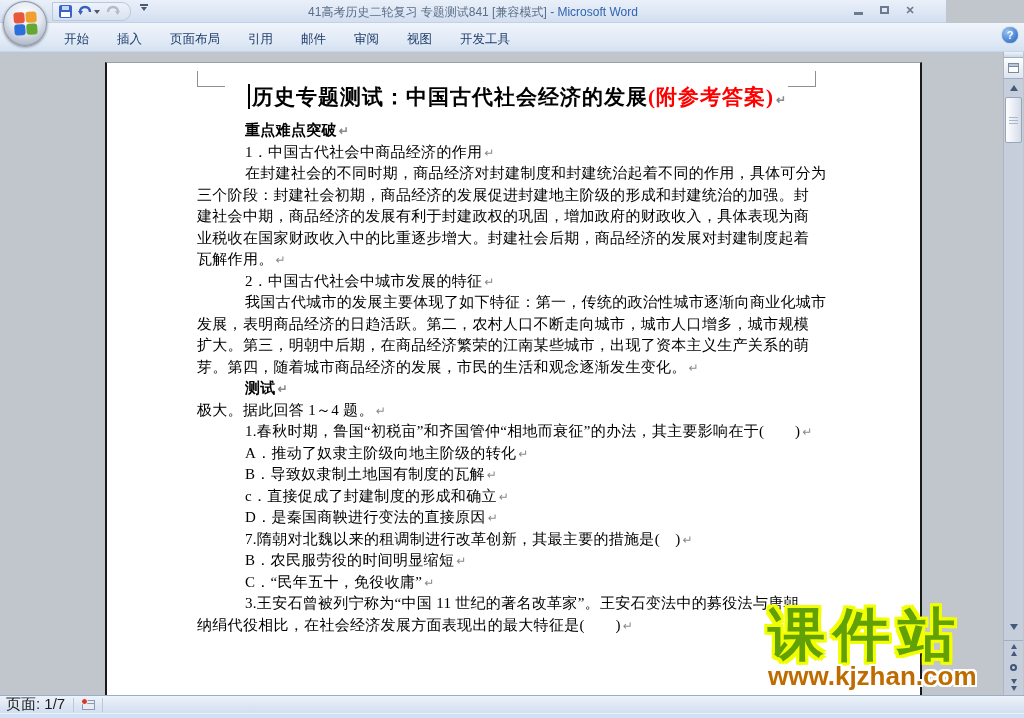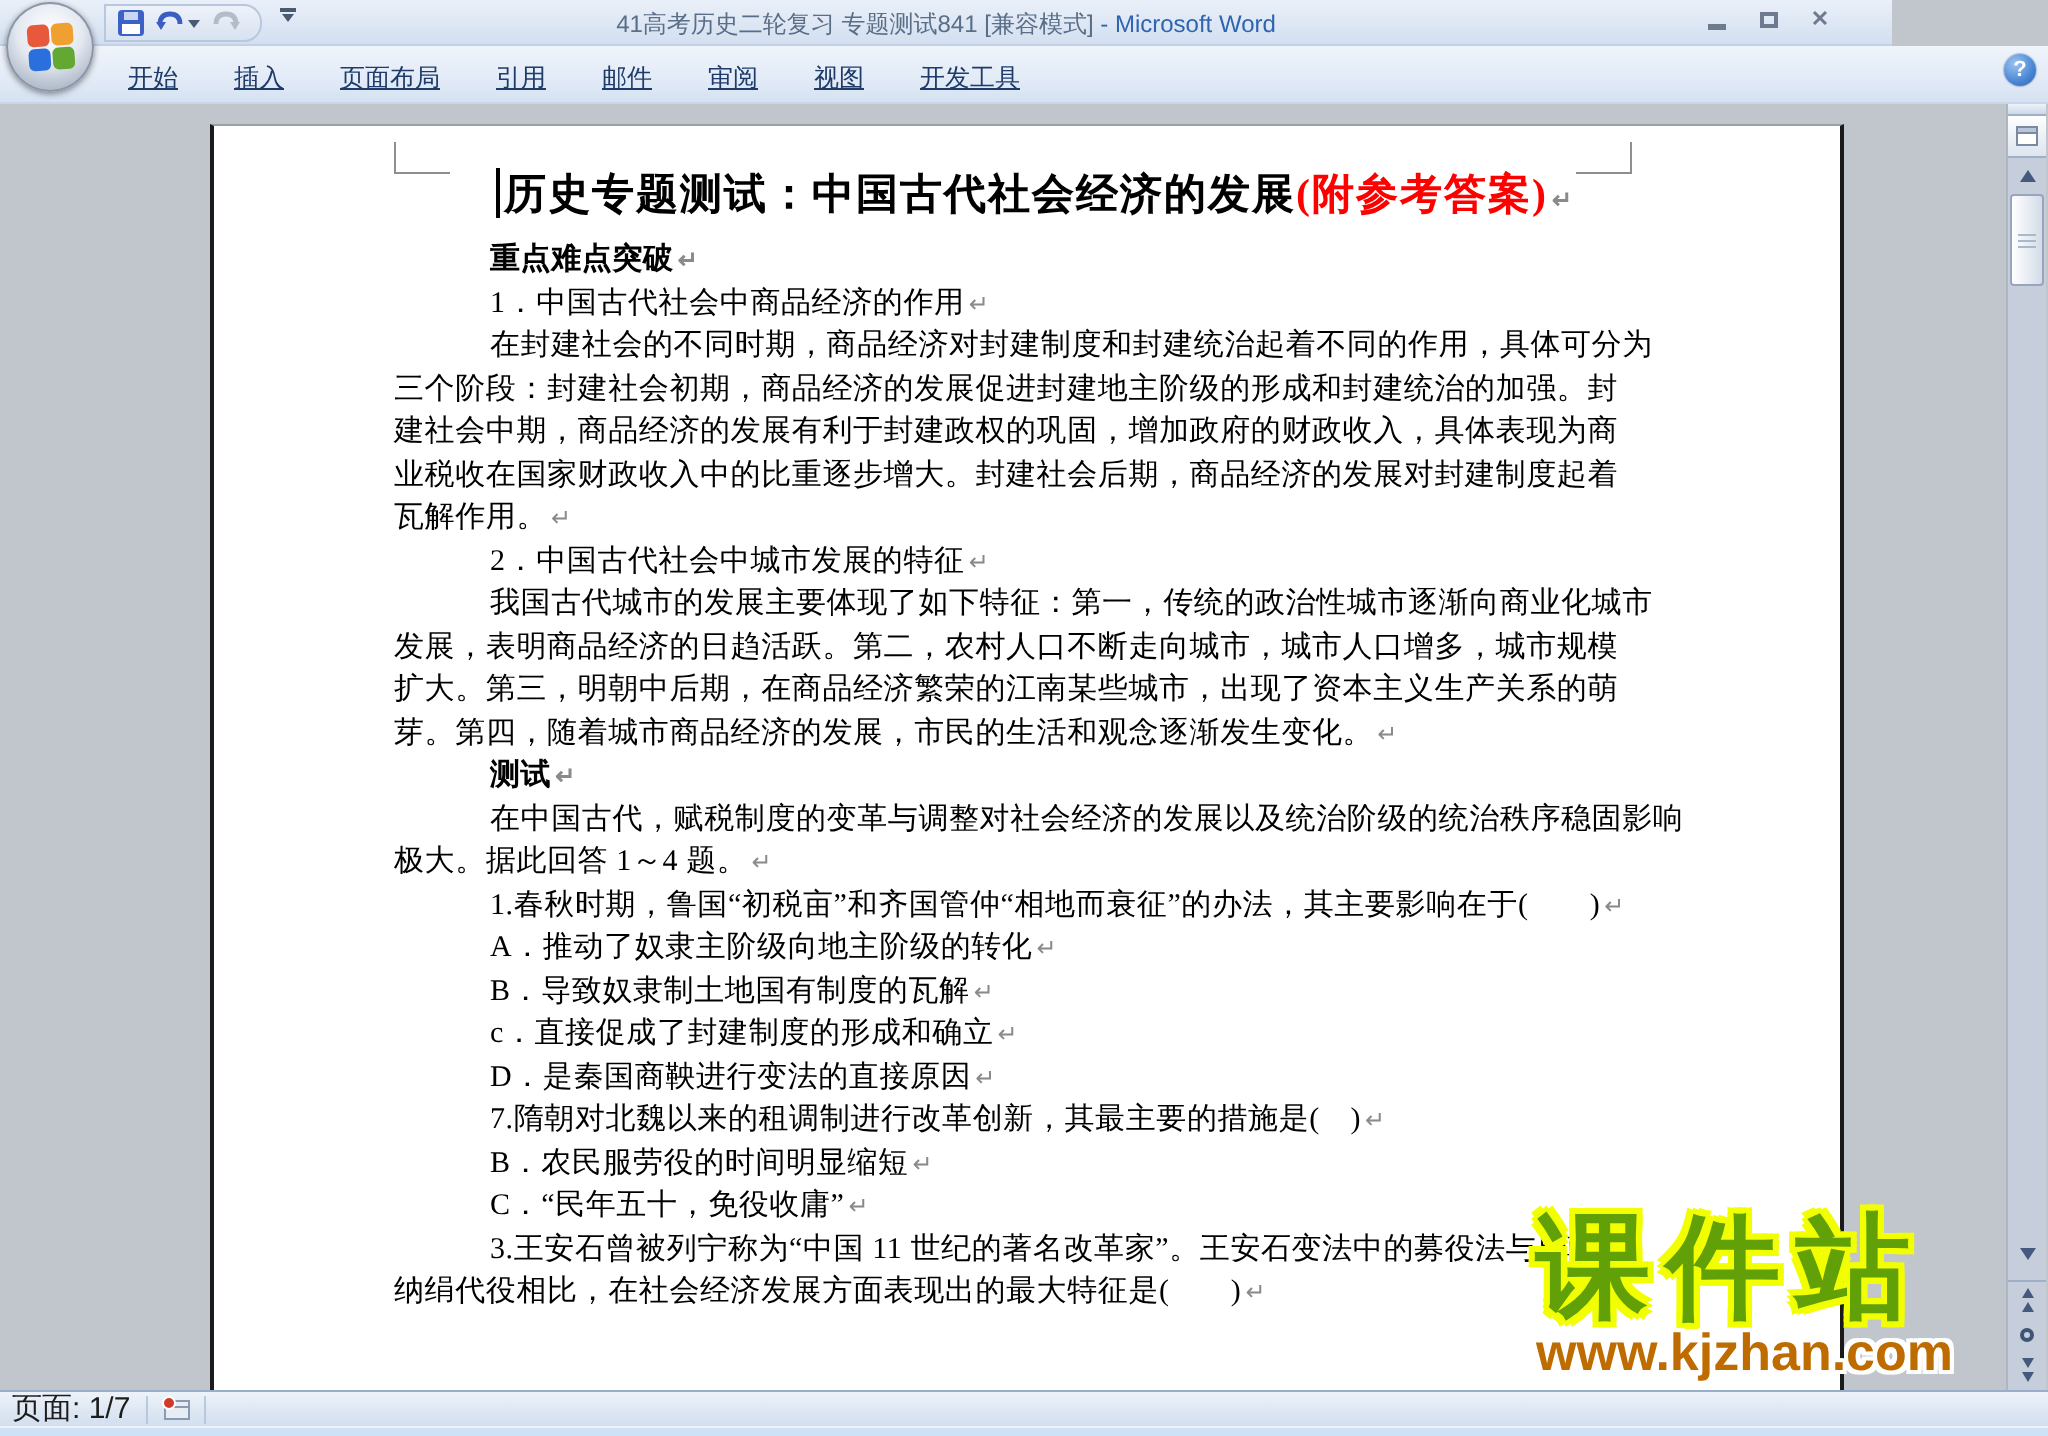--- a/index.html
+++ b/index.html
@@ -33,21 +33,21 @@
   .floppy::after { content:""; position:absolute; left:2px; bottom:1px; width:9px; height:5px; background:#fff; }
   .undo-wrap { display:flex; align-items:center; gap:2px; }
   .caret { width:0; height:0; border-left:3px solid transparent; border-right:3px solid transparent; border-top:4px solid #4a5a72; }
   .qat-dd { position:absolute; left:138px; top:4px; width:12px; text-align:center; z-index:9; }
   .qat-dd .bar { width:8px; height:1.5px; background:#4a5a72; margin:0 auto 1px; }
 
   
   .tabrow { position:absolute; left:0; top:23px; width:1024px; height:29px;
     background:linear-gradient(#F0F4FB,#DFE9F6 70%,#D5E1F1); border-bottom:1px solid #C7D6EA; }
   .tabs { position:absolute; left:50px; top:3px; height:26px; display:flex; }
-  .tab { padding:0 14px; height:26px; line-height:26px; font-size:12.5px; color:#1F3C69; cursor:default;text-decoration:underline; }
+  .tab { padding:0 14px; height:26px; line-height:26px; font-size:12.5px; color:#1F3C69; cursor:default; }
   .help-btn { position:absolute; right:6px; top:27px; width:16px; height:16px; border-radius:50%;
     background:radial-gradient(circle at 35% 30%, #9cc4ef, #4a86d4 60%, #2c5fae); color:#fff; font-size:11px;
     font-weight:bold; text-align:center; line-height:16px; box-shadow:0 0 1px #27508f; }
 
   
   .doc-area { position:absolute; left:0; top:52px; width:1024px; height:702px; background:#C1C5CC; overflow:hidden; }
   .page { position:absolute; left:105px; top:10px; width:817px; height:720px; background:#fff;
     border-left:2px solid #1a1a1a; border-right:2px solid #1a1a1a; border-top:1px solid #9aa0a8; }
   .crop { position:absolute; width:28px; height:16px; top:8px; }
   .crop-left { left:90px; border-left:1px solid #8f8f8f; border-bottom:1px solid #8f8f8f; }
@@ -179,21 +179,20 @@
           <div class="line"><span>三个阶段：封建社会初期，商品经济的发展促进封建地主阶级的形成和封建统治的加强。封</span></div>
           <div class="line"><span>建社会中期，商品经济的发展有利于封建政权的巩固，增加政府的财政收入，具体表现为商</span></div>
           <div class="line"><span>业税收在国家财政收入中的比重逐步增大。封建社会后期，商品经济的发展对封建制度起着</span></div>
           <div class="line"><span>瓦解作用。</span><span class="pmark">↵</span></div>
           <div class="line indent"><span>2．中国古代社会中城市发展的特征</span><span class="pmark">↵</span></div>
           <div class="line indent"><span>我国古代城市的发展主要体现了如下特征：第一，传统的政治性城市逐渐向商业化城市</span></div>
           <div class="line"><span>发展，表明商品经济的日趋活跃。第二，农村人口不断走向城市，城市人口增多，城市规模</span></div>
           <div class="line"><span>扩大。第三，明朝中后期，在商品经济繁荣的江南某些城市，出现了资本主义生产关系的萌</span></div>
           <div class="line"><span>芽。第四，随着城市商品经济的发展，市民的生活和观念逐渐发生变化。</span><span class="pmark">↵</span></div>
           <div class="line bold indent"><span>测试</span><span class="pmark">↵</span></div>
-          <div class="line indent"><span>在中国古代，赋税制度的变革与调整对社会经济的发展以及统治阶级的统治秩序稳固影响</span></div>
           <div class="line"><span>极大。据此回答 1～4 题。</span><span class="pmark">↵</span></div>
           <div class="line indent"><span>1.春秋时期，鲁国“初税亩”和齐国管仲“相地而衰征”的办法，其主要影响在于(　　)</span><span class="pmark">↵</span></div>
           <div class="line indent"><span>A．推动了奴隶主阶级向地主阶级的转化</span><span class="pmark">↵</span></div>
           <div class="line indent"><span>B．导致奴隶制土地国有制度的瓦解</span><span class="pmark">↵</span></div>
           <div class="line indent"><span>c．直接促成了封建制度的形成和确立</span><span class="pmark">↵</span></div>
           <div class="line indent"><span>D．是秦国商鞅进行变法的直接原因</span><span class="pmark">↵</span></div>
           <div class="line indent"><span>7.隋朝对北魏以来的租调制进行改革创新，其最主要的措施是(　)</span><span class="pmark">↵</span></div>
           <div class="line indent"><span>B．农民服劳役的时间明显缩短</span><span class="pmark">↵</span></div>
           <div class="line indent"><span>C．“民年五十，免役收庸”</span><span class="pmark">↵</span></div>
           <div class="line indent"><span>3.王安石曾被列宁称为“中国 11 世纪的著名改革家”。王安石变法中的募役法与唐朝</span></div>

